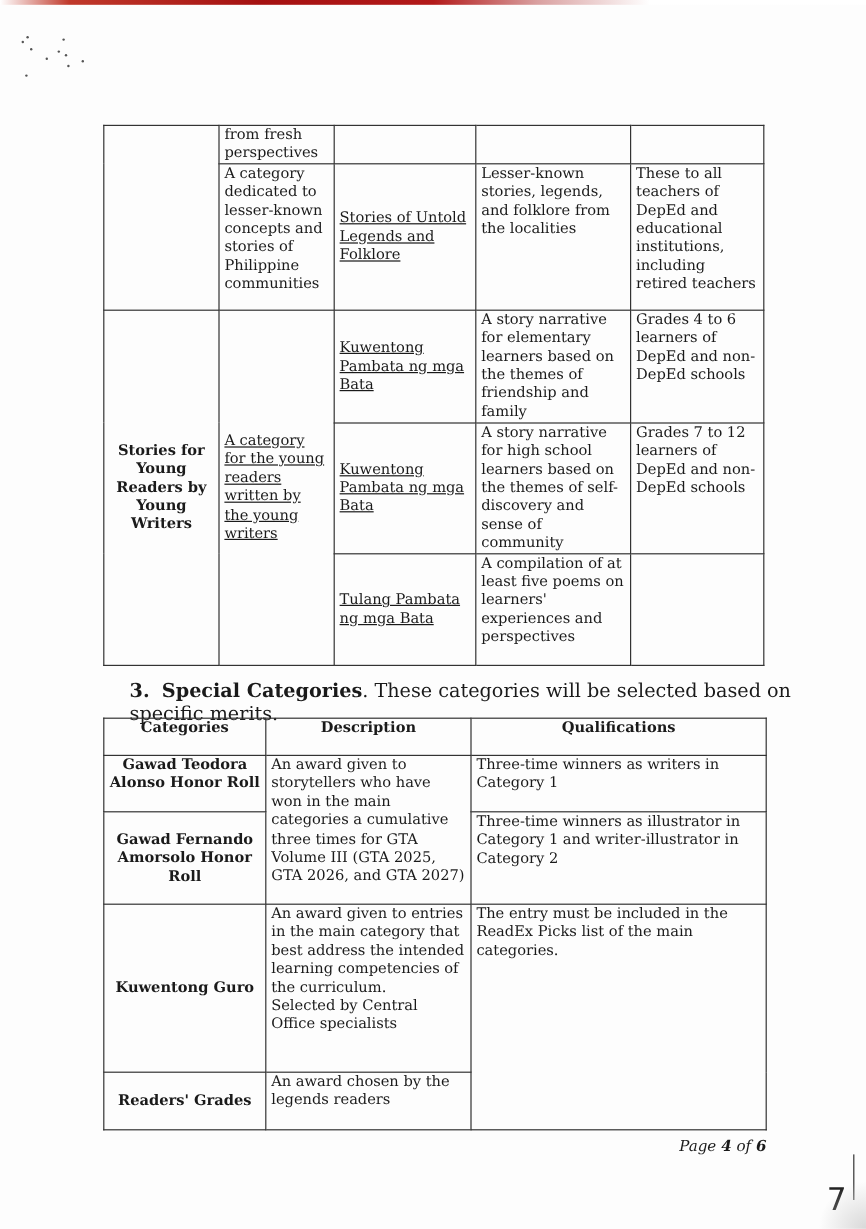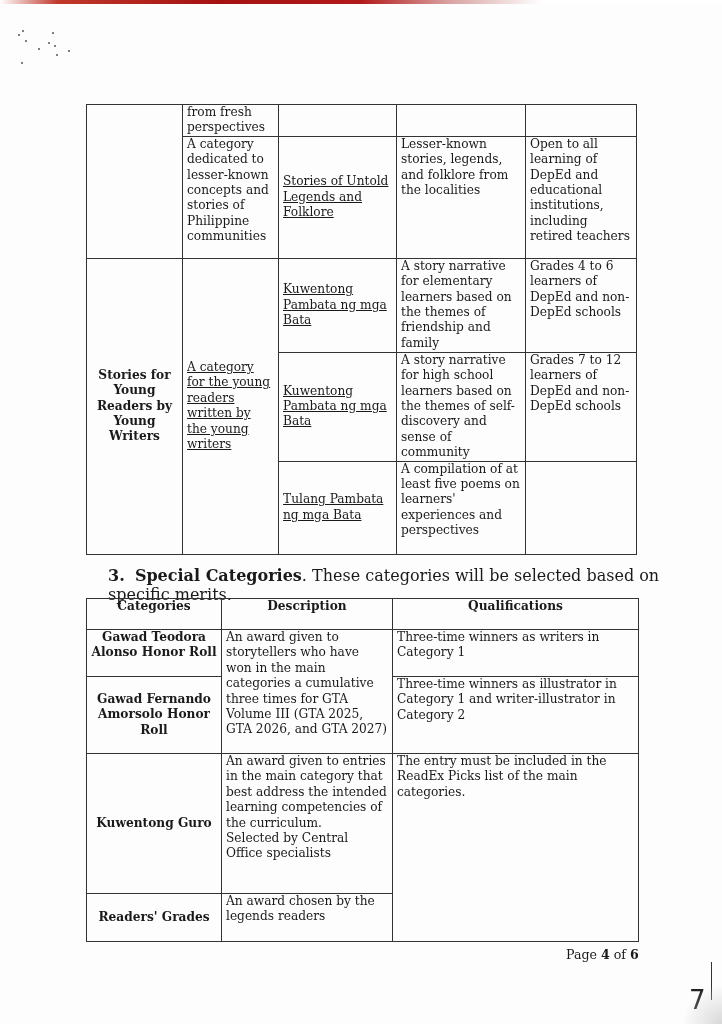--- a/index.html
+++ b/index.html
@@ -13,21 +13,21 @@
   td, th { border:1px solid #333; vertical-align:top; padding:0 4px; }
   #t1 { left:86px; top:104px; width:460px; }
   #t1 .c1 { width:96px; } #t1 .c2 { width:96px; } #t1 .c3 { width:118px; }
   #t1 .c4 { width:129px; } #t1 .c5 { width:111px; }
   .bold-center { font-weight:bold; text-align:center; vertical-align:middle; }
   .mid { vertical-align:middle;text-decoration:underline; }
   .note { position:absolute; left:108px; top:566px; font-size:16px; }
   .note b { font-weight:bold; }
   #t2 { left:86px; top:598px; width:552px; }
   #t2 th { font-weight:bold; text-align:center; padding:0; line-height:14px; }
-  .pagenum { position:absolute; left:566px; top:947px; font-size:12.6px; }
+  .pagenum { position:absolute; left:566px; top:947px; font-size:12.6px;font-style:italic; }
   .sidemark { position:absolute; left:689px; top:985px; font-size:26px; font-family:"DejaVu Sans", sans-serif; color:#222; }
   .sideline { position:absolute; left:711px; top:962px; width:1px; height:38px; background:#333; }
   .cornershade { position:absolute; right:0; bottom:0; width:40px; height:40px;
                  background:radial-gradient(circle at 100% 100%, #d8d8d8, rgba(255,255,255,0) 70%); }
 </style>
 </head>
 <body>
 
 <div class="topbar"></div>
 <div class="specks">
@@ -56,21 +56,21 @@
     <td rowspan="2"></td>
     <td>from fresh perspectives</td>
     <td></td>
     <td></td>
     <td></td>
   </tr>
   <tr style="height:122px">
     <td>A category dedicated to lesser-known concepts and stories of Philippine communities</td>
     <td class="mid">Stories of Untold Legends and Folklore</td>
     <td>Lesser-known stories, legends, and folklore from the localities</td>
-    <td>Open to all learning of DepEd and educational institutions, including retired teachers</td>
+    <td>These to all teachers of DepEd and educational institutions, including retired teachers</td>
   </tr>
   <tr style="height:94px">
     <td rowspan="3" class="bold-center">Stories for Young Readers by Young Writers</td>
     <td rowspan="3" class="mid">A category for the young readers written by the young writers</td>
     <td class="mid">Kuwentong Pambata ng mga Bata</td>
     <td>A story narrative for elementary learners based on the themes of friendship and family</td>
     <td>Grades 4 to 6 learners of DepEd and non-DepEd schools</td>
   </tr>
   <tr style="height:108px">
     <td class="mid">Kuwentong Pambata ng mga Bata</td>

